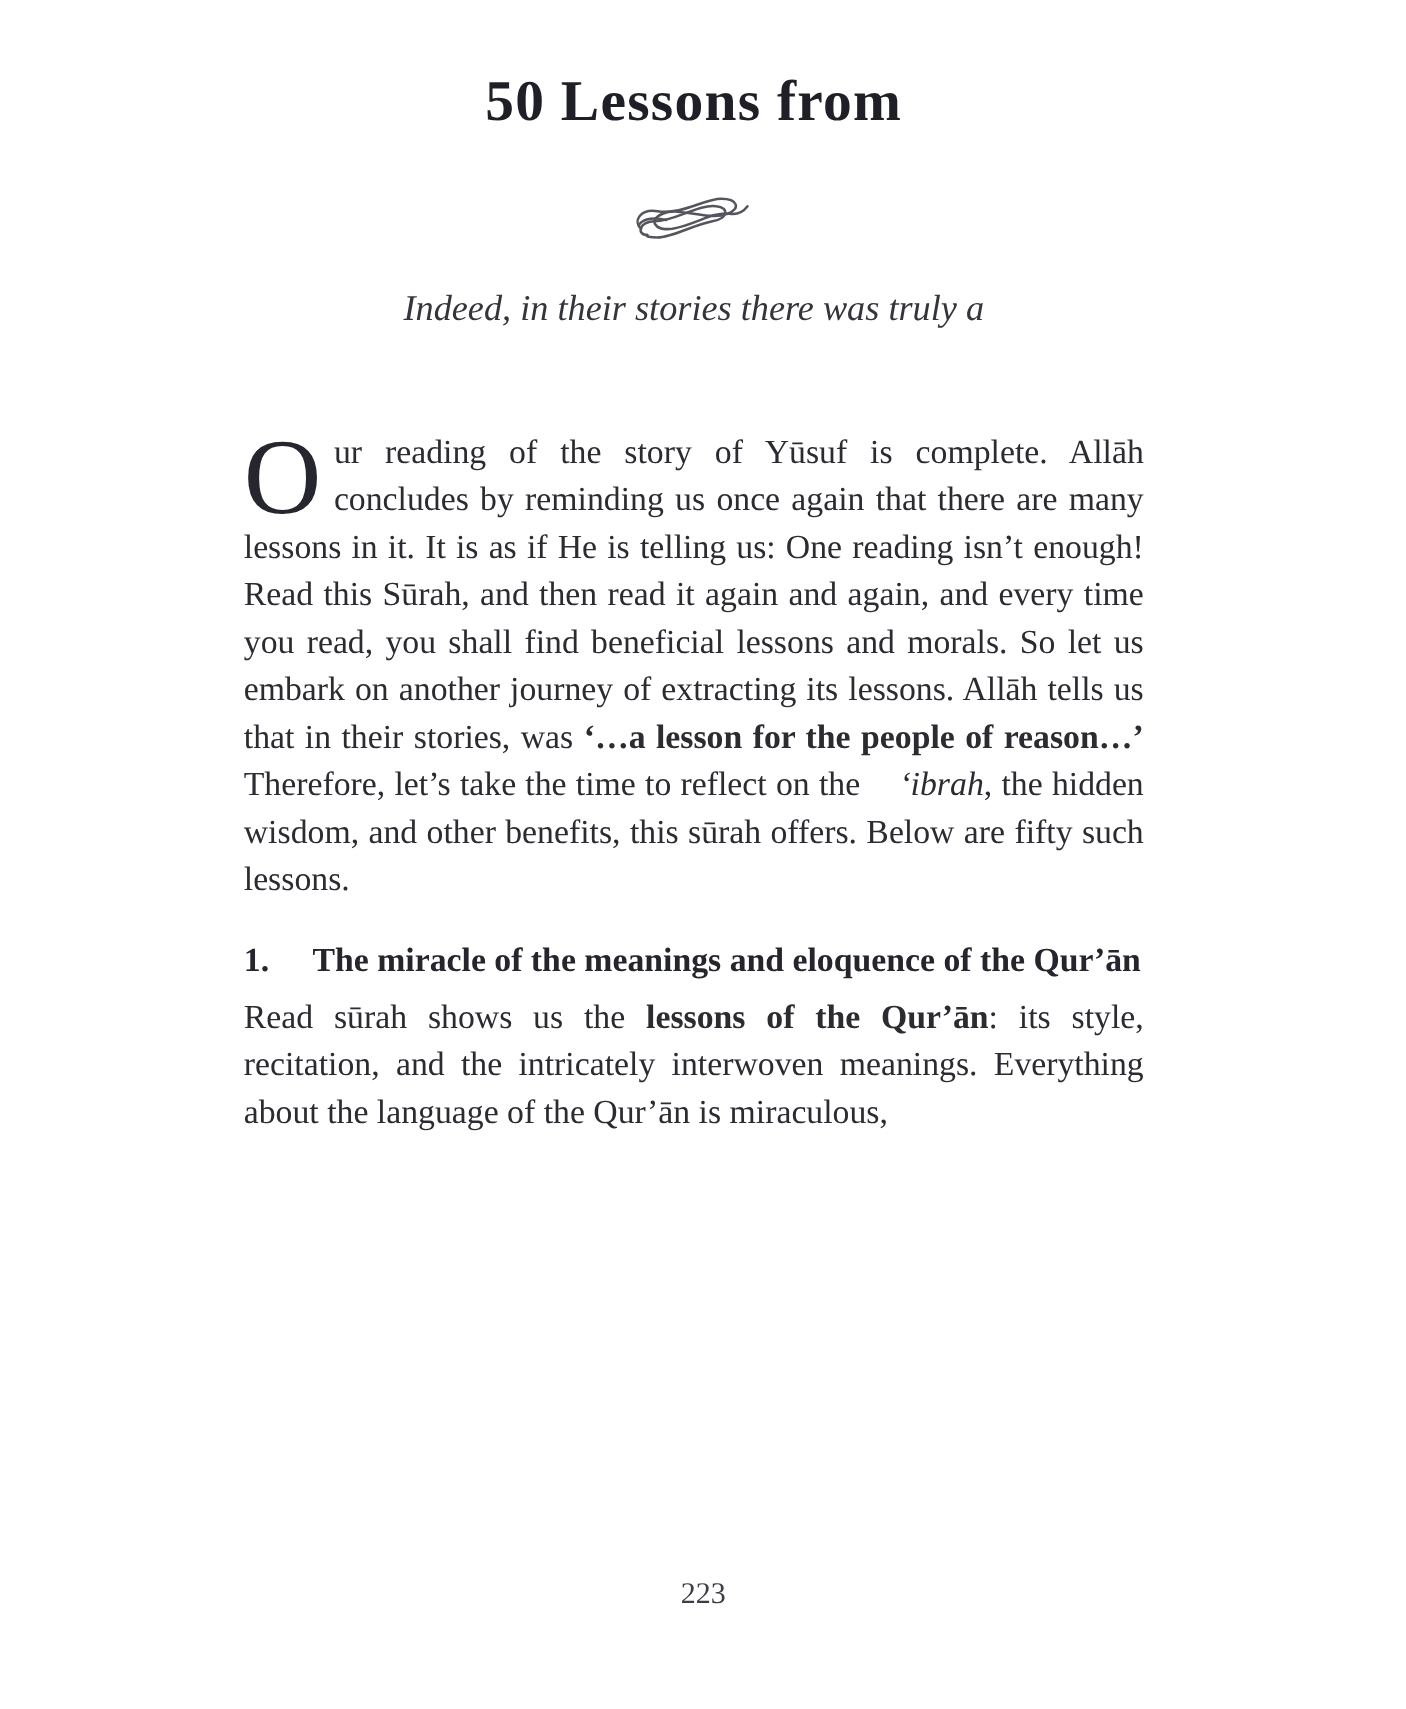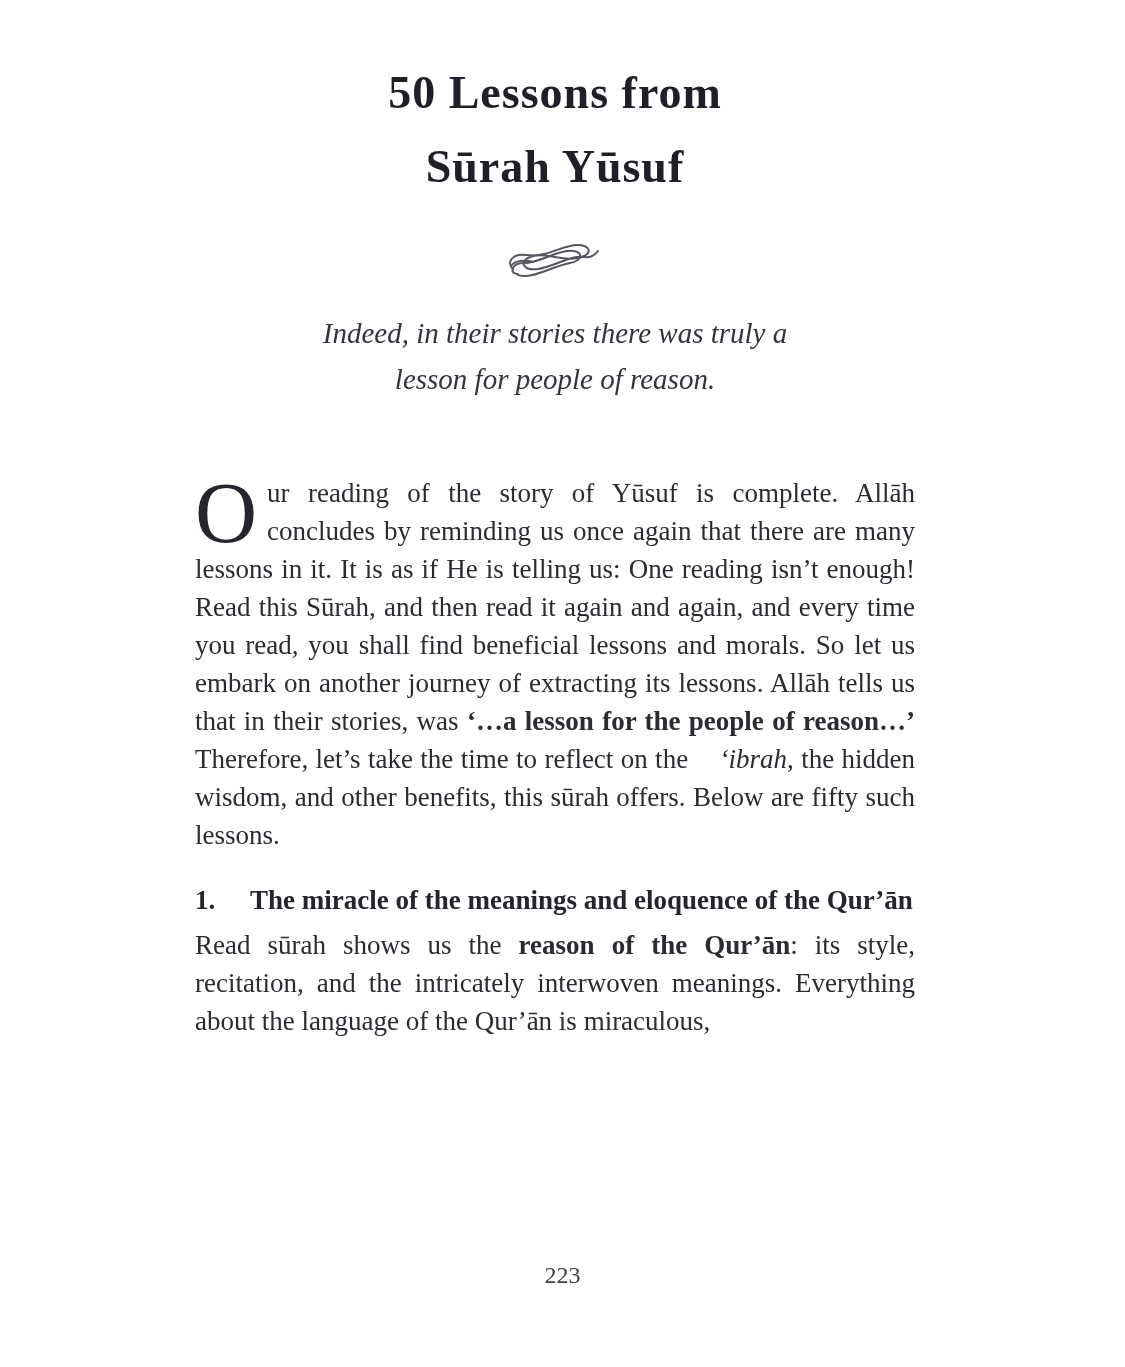--- a/index.html
+++ b/index.html
@@ -16,21 +16,20 @@
     color: #2b2b31;
     overflow: hidden;
   }
   .content {
     margin-left: 195px;
     width: 720px;
   }
   .chapter-header {
     padding-top: 44px;
     text-align: center;
-    margin-top: 12px;
   }
   .title {
     margin: 0;
     font-size: 46px;
     line-height: 74px;
     font-weight: bold;
     color: #1f1f27;
     letter-spacing: 1px;
   }
   .title-line { display: block; }
@@ -107,43 +106,41 @@
 </style>
 </head>
 <body>
 
 <div class="page">
   <div class="content">
 
     <header class="chapter-header">
       <h1 class="title">
         <span class="title-line">50 Lessons from</span>
-        <span class="title-line">Sūrah Yūsuf</span>
       </h1>
       <div class="ornament">
         <svg width="104" height="48" viewBox="0 0 104 48" aria-hidden="true">
           <g fill="none" stroke="#55555e" stroke-width="2" stroke-linecap="round">
             <path d="M10 33 C 3 27, 9 17, 23 19 C 43 22, 60 9, 74 9 C 87 9, 90 17, 79 21 C 63 27, 41 15, 27 21 C 15 26, 21 35, 35 33 C 53 30, 67 19, 81 21 C 88 22, 92 19, 95 15"></path>
             <path d="M15 38 C 6 38, 8 27, 21 27 C 37 27, 56 13, 70 15 C 81 16, 79 25, 67 27 C 51 30, 35 40, 23 40 C 17 40, 13 39, 15 38"></path>
             <path d="M8 30 C 12 24, 22 24, 30 26"></path>
           </g>
         </svg>
       </div>
     </header>
 
     <blockquote class="epigraph">
       <span class="ep-line">Indeed, in their stories there was truly a</span>
-      <span class="ep-line">lesson for people of reason.</span>
     </blockquote>
 
     <p class="body-para first"><span class="dropcap">O</span><span>ur reading of the story of Yūsuf is complete. Allāh concludes by reminding us once again that there are many lessons in it. It is as if He is telling us: One reading isn’t enough! Read this Sūrah, and then read it again and again, and every time you read, you shall find beneficial lessons and morals. So let us embark on another journey of extracting its lessons. Allāh tells us that in their stories, was </span><span class="quote-run">‘…a lesson for the people of reason…’</span><span> Therefore, let’s take the time to reflect on the </span><span class="term-run">‘ibrah</span><span>, the hidden wisdom, and other benefits, this sūrah offers. Below are fifty such lessons.</span></p>
 
     <div class="section-heading">
       <span class="sec-num">1.</span>
       <span class="sec-title">The miracle of the meanings and eloquence of the Qur’ān</span>
     </div>
 
-    <p class="body-para section-para"><span>Read sūrah shows us the </span><span class="bold-run">reason of the Qur’ān</span><span>: its style, recitation, and the intricately interwoven meanings. Everything about the language of the Qur’ān is miraculous,</span></p>
+    <p class="body-para section-para"><span>Read sūrah shows us the </span><span class="bold-run">lessons of the Qur’ān</span><span>: its style, recitation, and the intricately interwoven meanings. Everything about the language of the Qur’ān is miraculous,</span></p>
 
   </div>
 
   <div class="page-number">223</div>
 </div>
 
 </body></html>

